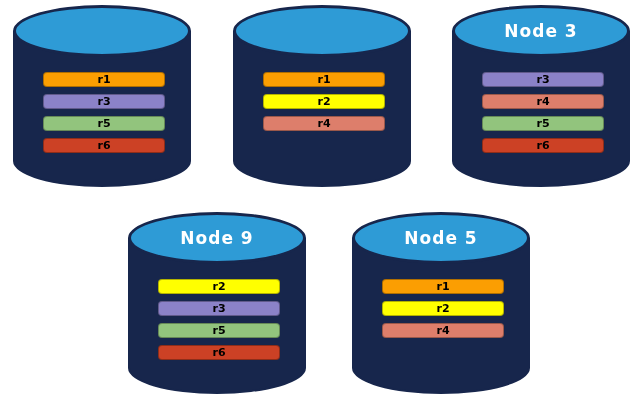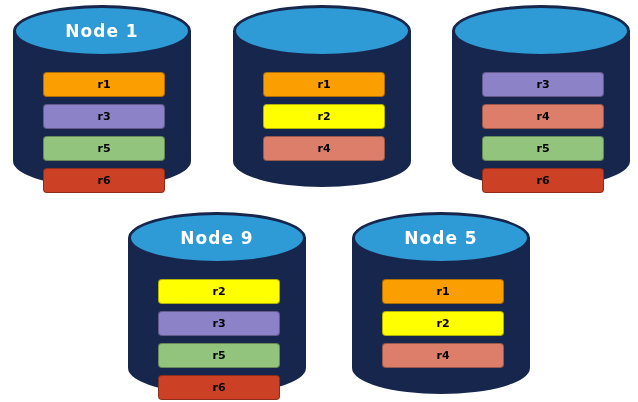--- a/index.html
+++ b/index.html
@@ -71,21 +71,21 @@
 
   .replica-stack {
     position: absolute;
     left: 30px;
     top: 67px;
     width: 122px;
     z-index: 2;
   }
 
   .replica-bar {
-    height: 25px;
+    height: 15px;
     margin-bottom: 7px;
     border-radius: 4px;
     border: 1px solid rgba(0,0,0,0.30);
     box-sizing: border-box;
     display: flex;
     align-items: center;
     justify-content: center;
     font-size: 11px;
     font-weight: bold;
     color: #000000;
@@ -99,40 +99,40 @@
   #node-3 { left: 128px; top: 212px; }
   #node-4 { left: 352px; top: 212px; }
 </style>
 </head>
 <body>
 
 <div id="diagram">
     <div class="node" id="node-0">
       <div class="cyl-body"></div>
       <div class="cyl-top"></div>
-      <div class="node-label">Node  1</div>
       <div class="replica-stack">
         <div class="replica-bar" style="background: rgb(251, 158, 2);">r1</div>
         <div class="replica-bar" style="background: rgb(139, 130, 200);">r3</div>
         <div class="replica-bar" style="background: rgb(146, 196, 125);">r5</div>
         <div class="replica-bar" style="background: rgb(204, 65, 37);">r6</div>
       </div>
     </div>
     <div class="node" id="node-1">
       <div class="cyl-body"></div>
       <div class="cyl-top"></div>
       <div class="replica-stack">
         <div class="replica-bar" style="background: rgb(251, 158, 2);">r1</div>
         <div class="replica-bar" style="background: rgb(255, 255, 0);">r2</div>
         <div class="replica-bar" style="background: rgb(221, 126, 107);">r4</div>
       </div>
     </div>
     <div class="node" id="node-2">
       <div class="cyl-body"></div>
       <div class="cyl-top"></div>
+      <div class="node-label">Node  3</div>
       <div class="replica-stack">
         <div class="replica-bar" style="background: rgb(139, 130, 200);">r3</div>
         <div class="replica-bar" style="background: rgb(221, 126, 107);">r4</div>
         <div class="replica-bar" style="background: rgb(146, 196, 125);">r5</div>
         <div class="replica-bar" style="background: rgb(204, 65, 37);">r6</div>
       </div>
     </div>
     <div class="node" id="node-3">
       <div class="cyl-body"></div>
       <div class="cyl-top"></div>

